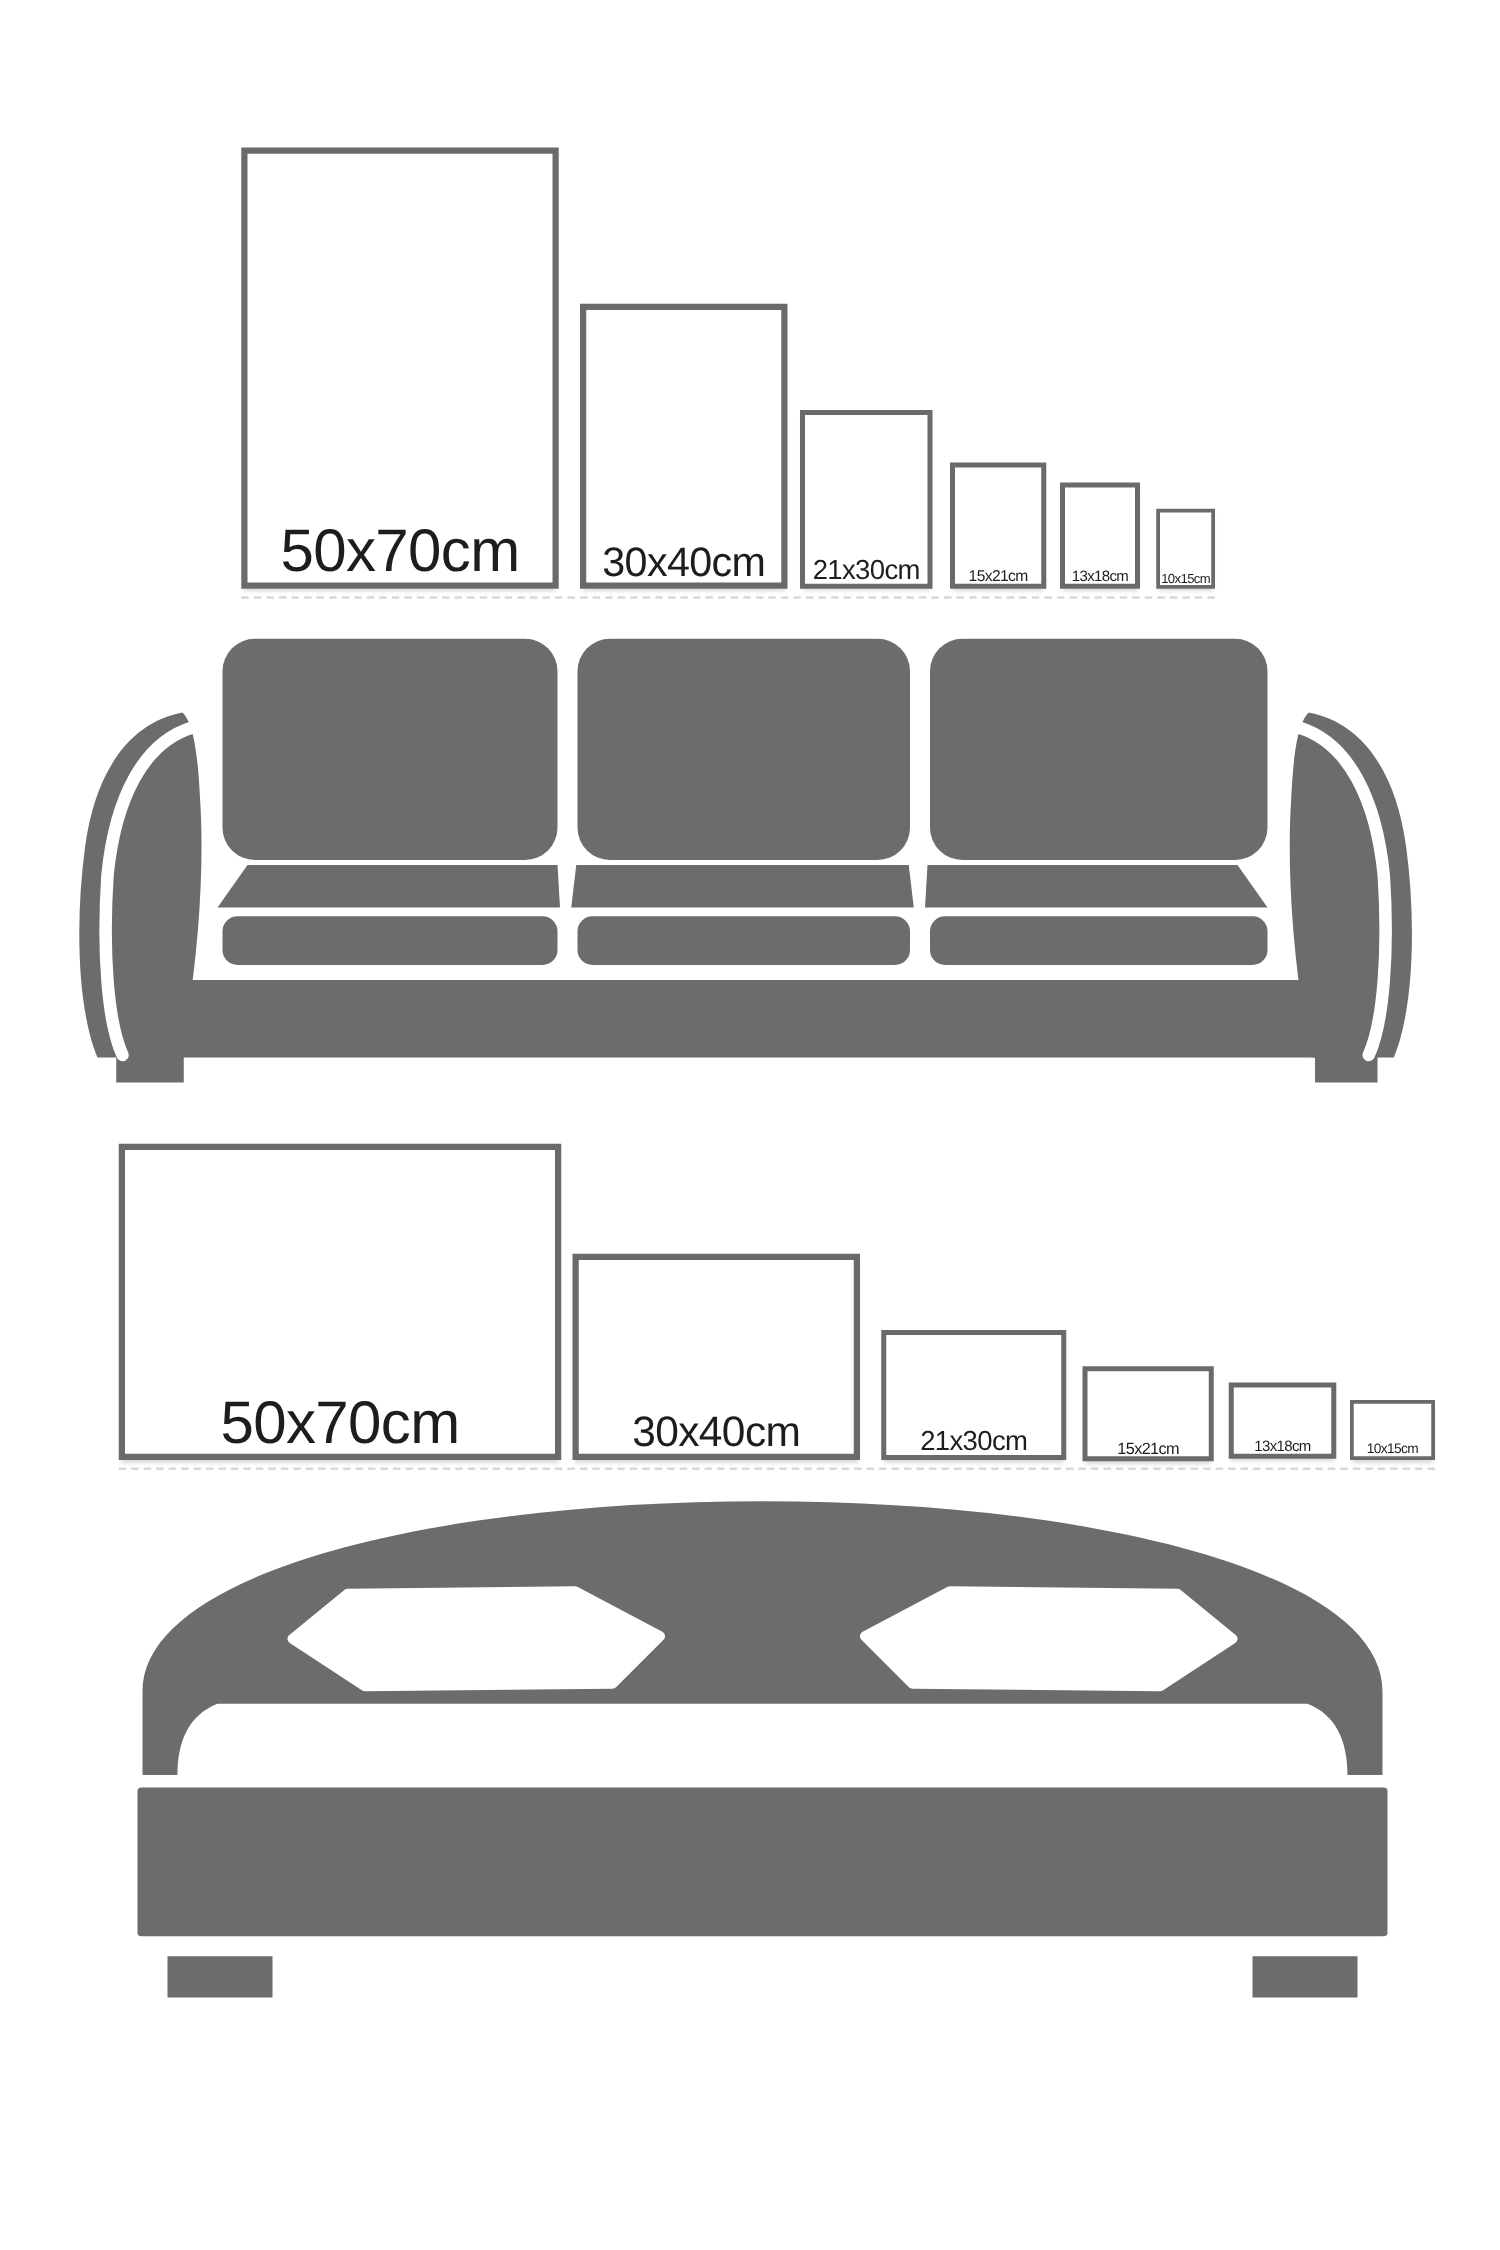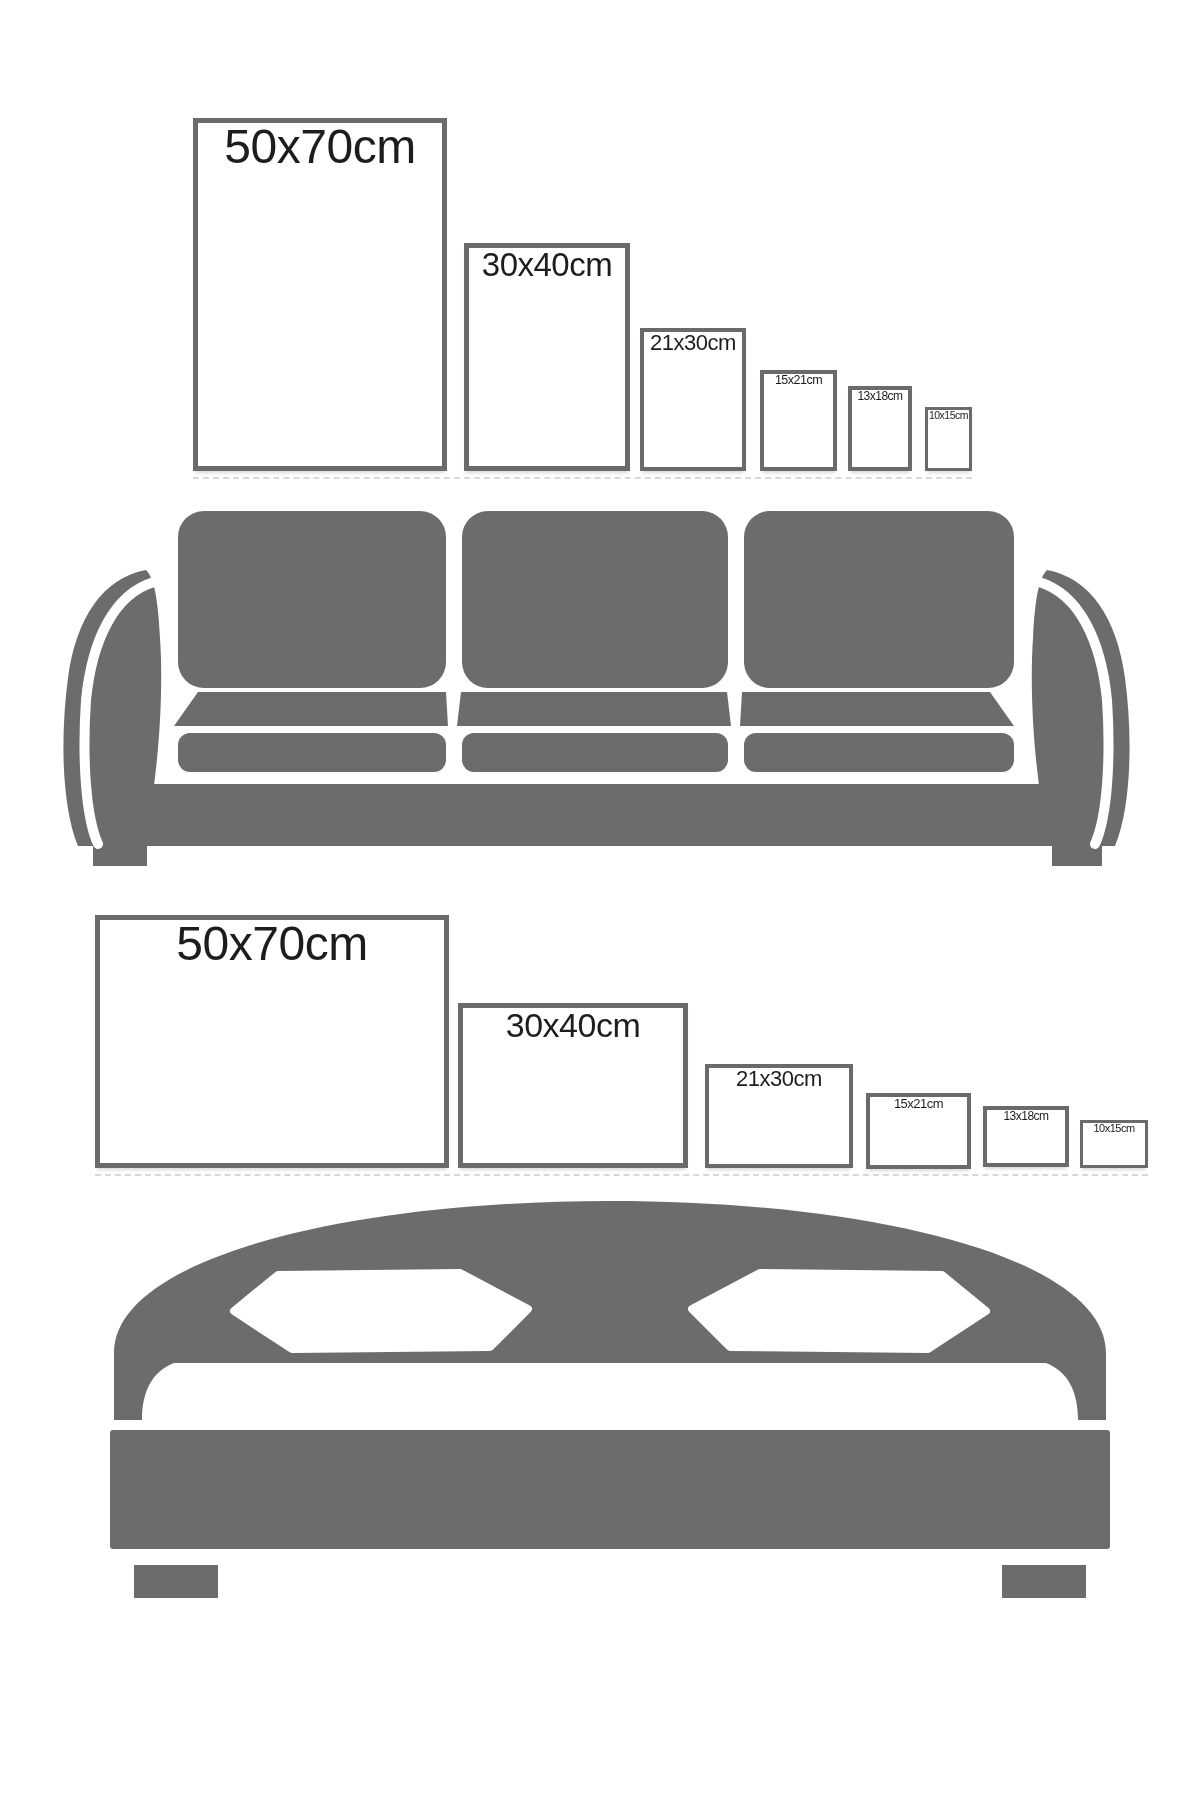--- a/index.html
+++ b/index.html
@@ -9,21 +9,21 @@
     background:#ffffff;
     overflow:hidden;
     font-family:"Liberation Sans", sans-serif;
   }
   .frame{
     position:absolute;
     box-sizing:border-box;
     background:#ffffff;
     border-style:solid;
     border-color:var(--frame-border,#6a6a6a);
-    display:flex;align-items:flex-start;justify-content:center;
+    display:flex;align-items:flex-end;justify-content:center;
     box-shadow:0 4px 3px -2px rgba(150,150,150,.35);
   }
   .frame-label{
     color:var(--label-text,#1d1d1d);
     white-space:nowrap;
     line-height:1;
     letter-spacing:-0.5px;
   }
   .row-shadow{
     position:absolute;height:0;

